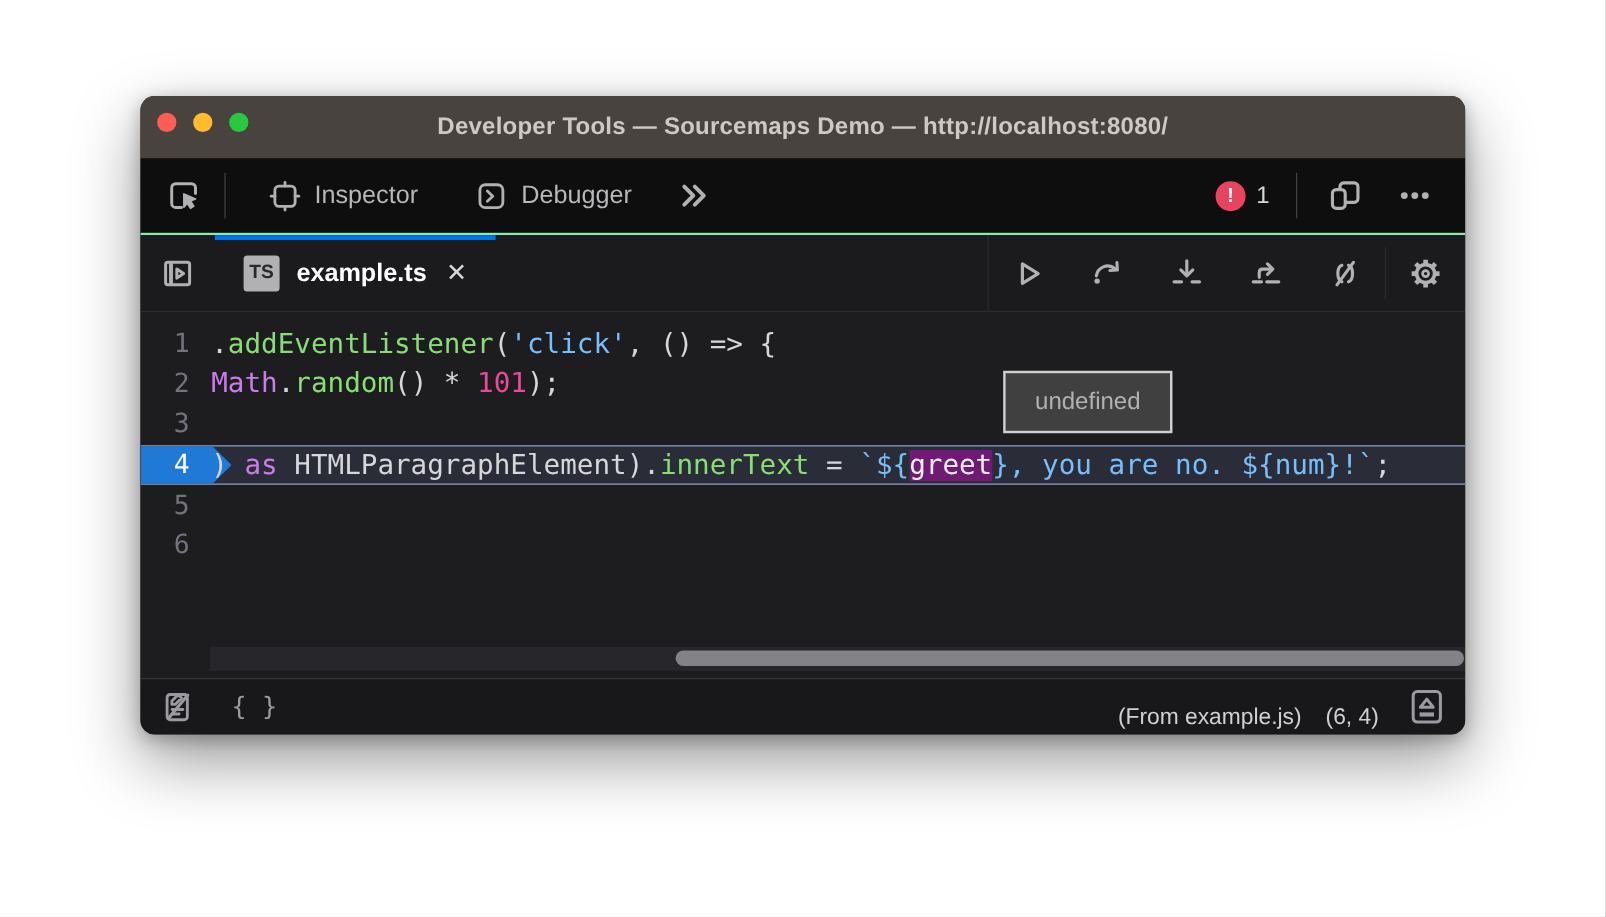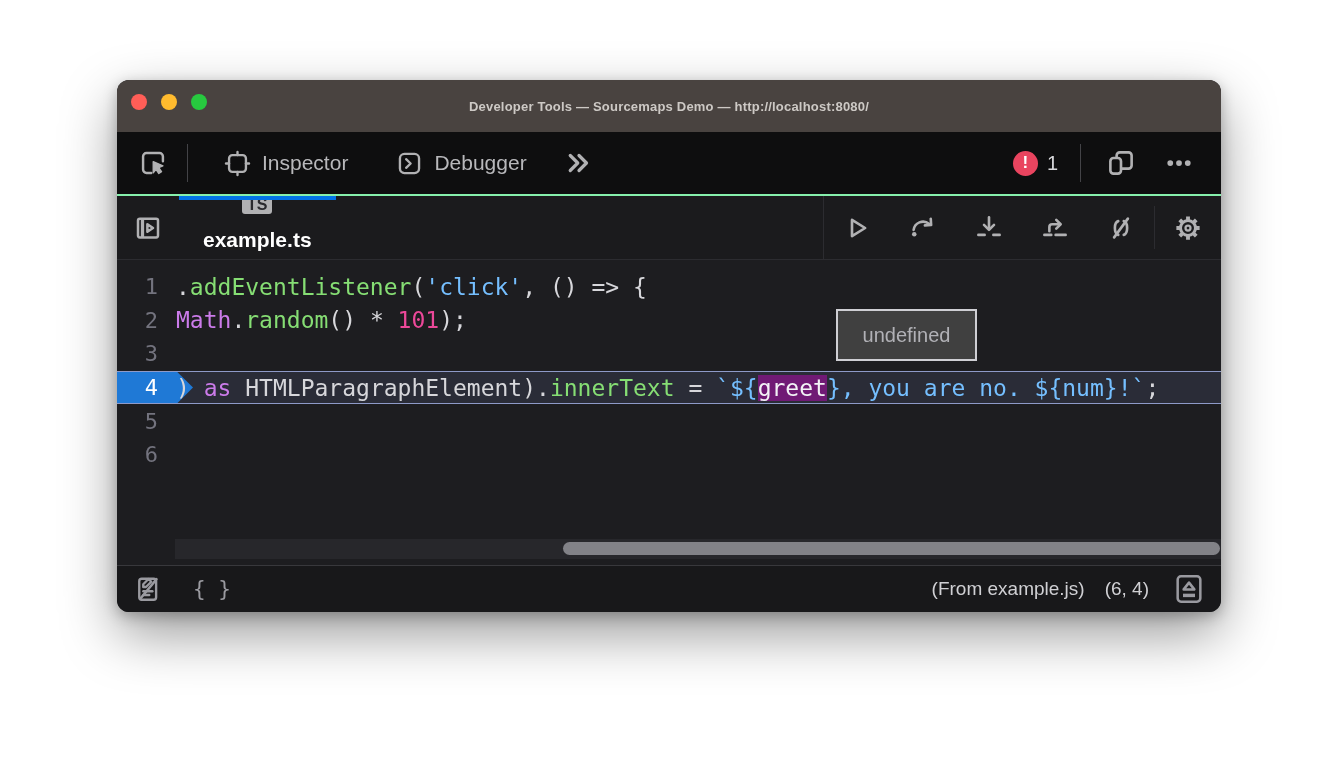--- a/index.html
+++ b/index.html
@@ -6,36 +6,36 @@
   html,body { width:1338px; height:764px; background:#ffffff; font-family:"Liberation Sans", sans-serif; }
   .window {
     position:absolute; left:117px; top:80px; width:1104px; height:532px;
     border-radius:12px; overflow:hidden; background:#1d1d20;
     box-shadow:0 22px 55px rgba(0,0,0,0.40), 0 4px 14px rgba(0,0,0,0.25);
   }
   
   .titlebar { position:relative; height:52px; background:#494340; display:flex; align-items:center; justify-content:center; }
   .lights { position:absolute; left:14px; top:14px; display:flex; gap:14px; }
   .light { width:16px; height:16px; border-radius:50%; }
-  .titlebar-text { color:#cdc9c5; font-size:13px; font-weight:bold; letter-spacing:0.2px; }
+  .titlebar-text { color:#cdc9c5; font-size:20px; font-weight:bold; letter-spacing:0.2px; }
   
   .toolbar { position:relative; height:64px; background:#0e0e0f; display:flex; align-items:center; padding:0 14px; border-bottom:2px solid #86efac; }
   .icon-btn { display:flex; align-items:center; justify-content:center; background:none; border:none; cursor:pointer; }
   .vsep { width:1px; height:38px; background:#434347; margin:0 12px; }
   .tool-tab { position:relative; height:100%; display:flex; align-items:center; gap:11px; padding:0 24px; background:none; border:none; cursor:pointer; }
   .tool-tab .tab-label { font-size:21px; color:#b8b8bb; }
   .tool-tab.active .tab-label { color:#ffffff; font-weight:bold; }
   .tool-tab.active::before { content:""; position:absolute; left:0; right:0; top:0; height:5px; background:#0074e8; }
   .toolbar-right { margin-left:auto; display:flex; align-items:center; gap:14px; padding-right:6px; }
   .err-badge { width:25px; height:25px; border-radius:50%; background:#e9445f; color:#fff; font-size:17px; font-weight:bold; display:flex; align-items:center; justify-content:center; }
   .err-count { color:#d7d7db; font-size:20px; margin-right:4px; }
   
   .tabbar { position:relative; height:64px; background:#1b1b1d; display:flex; align-items:stretch; border-bottom:1px solid #2c2c30; }
   .sidebar-toggle { width:62px; display:flex; align-items:center; justify-content:center; background:none; border:none; cursor:pointer; }
-  .src-tab { position:relative; display:flex; align-items:center; gap:14px; padding:0 24px; background:none; border:none; cursor:pointer;flex-direction:column; }
+  .src-tab { position:relative; display:flex; align-items:center; gap:14px; padding:0 24px; background:none; border:none; cursor:pointer; }
   .src-tab::before { content:""; position:absolute; left:0; right:0; top:0; height:4px; background:#0074e8; }
   .ts-badge { width:30px; height:30px; border-radius:3px; background:#b1b1b3; color:#2a2a2e; font-weight:bold; font-size:16px; display:flex; align-items:center; justify-content:center; }
   .src-tab .src-label { color:#ffffff; font-size:21px; font-weight:bold; }
   .src-close { color:#d7d7db; font-size:21px; margin-left:2px; }
   .debug-controls { margin-left:auto; display:flex; align-items:stretch; border-left:1px solid #2c2c30; }
   .dbg-btn { width:66px; display:flex; align-items:center; justify-content:center; background:none; border:none; cursor:pointer; }
   .dbg-sep { width:1px; background:#2c2c30; margin:10px 0; }
   
   .editor { position:relative; height:305px; background:#1d1d20; font-family:"DejaVu Sans Mono", monospace; overflow:hidden; padding-top:10px; }
   .code-row { position:relative; display:flex; align-items:center; height:33.6px; }
@@ -47,21 +47,21 @@
   .tk-pun { color:#d7d7db; } .tk-fn { color:#86de74; } .tk-str { color:#75bfff; }
   .tk-num { color:#ec4899; } .tk-kw { color:#cb7bea; }
   .tk-sel { background:#701a75; color:#f2f2f6; }
   .preview-tooltip { position:absolute; left:679px; top:49px; width:141px; height:52px; background:#404040; border:2px solid #cfcfd4; display:flex; align-items:center; justify-content:center; color:#b1b1b6; font-size:20px; font-family:"Liberation Sans", sans-serif; z-index:6;margin-left:40px; }
   .hscroll-track { position:absolute; left:58px; right:0; bottom:6px; height:20px; background:#27272b; z-index:4; }
   .hscroll-thumb { position:absolute; left:388px; top:3px; width:657px; height:13px; border-radius:7px; background:#828287; cursor:grab; }
   
   .footer { height:47px; background:#18181a; border-top:1px solid #38383c; display:flex; align-items:center; padding:0 12px; }
   .foot-btn { display:flex; align-items:center; justify-content:center; background:none; border:none; cursor:pointer; }
   .braces { font-family:"DejaVu Sans Mono", monospace; font-size:21px; color:#9a9aa0; margin-left:26px; }
-  .footer-right { margin-left:auto; display:flex; align-items:center; gap:20px; }
+  .footer-right { margin-left:auto; display:flex; align-items:flex-end; gap:20px; }
   .foot-text { color:#d0d0d4; font-size:19px; }
   svg { display:block; }
 </style>
 </head>
 <body>
 
 <div class="window">
 
   <div class="titlebar">
     <div class="lights">

